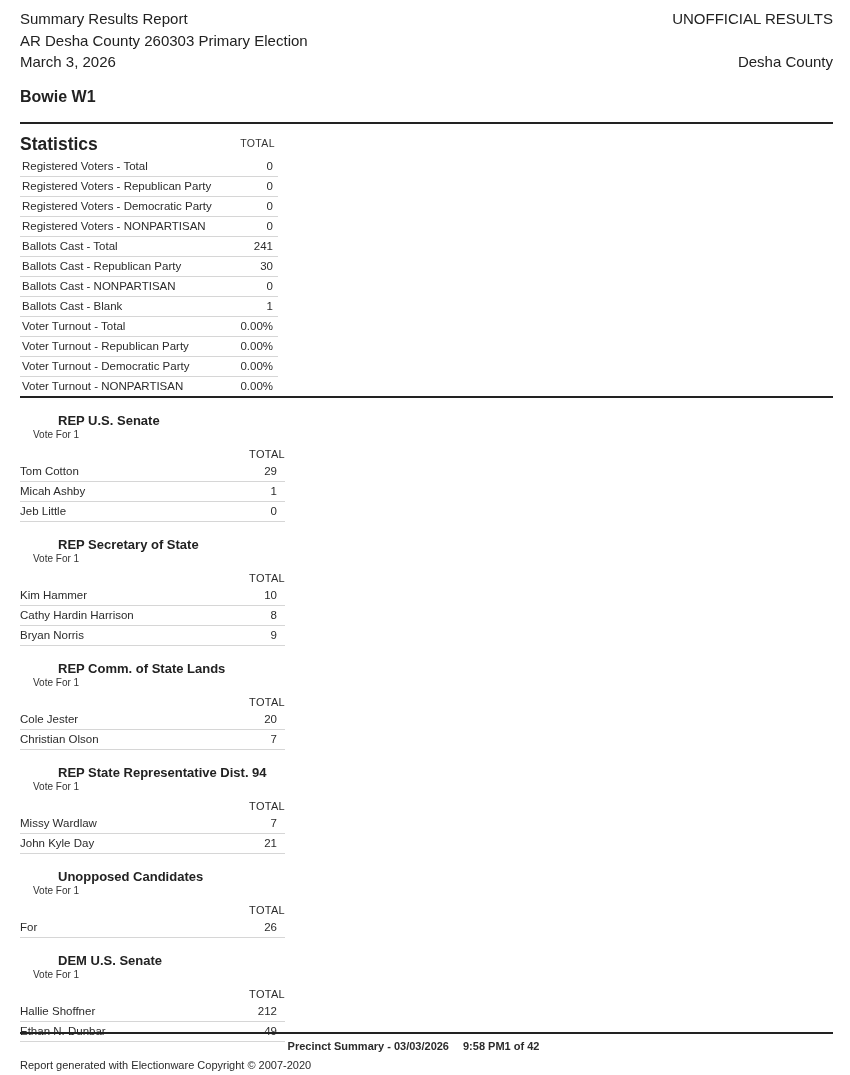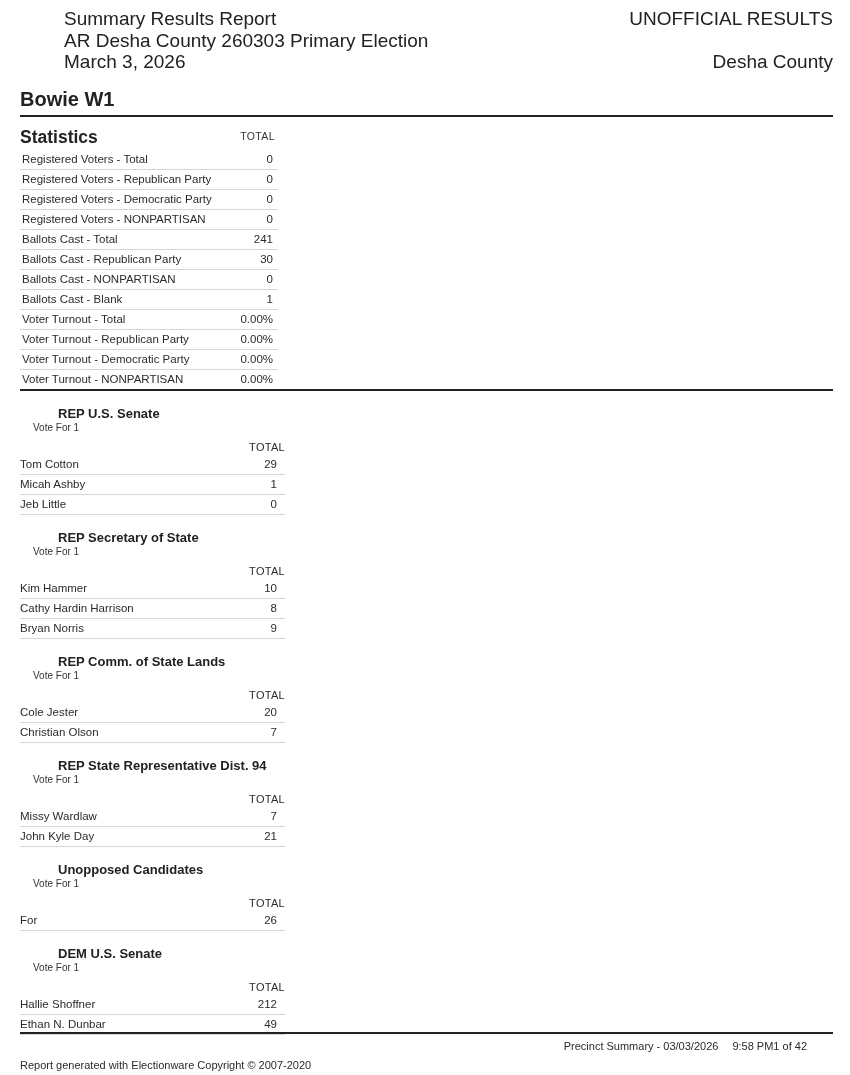--- a/index.html
+++ b/index.html
@@ -8,27 +8,27 @@
     width:850px; height:1075px;
     box-sizing:border-box;
     background:#ffffff;
     color:#222;
     font-family:"Liberation Sans","DejaVu Sans",sans-serif;
     padding:8px 17px 0 20px;
     overflow:hidden;
   }
   
   .hdr { display:flex; justify-content:space-between; }
-  .hdr-left div, .hdr-right div { font-size:19px; line-height:21.5px; white-space:nowrap;margin-left:44px; }
+  .hdr-left div, .hdr-right div { font-size:15px; line-height:21.5px; white-space:nowrap; }
   .hdr-right { text-align:right; }
   
   .precinct {
     margin-top:15px;
-    font-size:20px; font-weight:bold;
-    padding-bottom:4px;
+    font-size:16px; font-weight:bold;
+    padding-bottom:16px;
     border-bottom:2px solid #222;
   }
   
   .stats-head {
     display:flex; justify-content:space-between; align-items:flex-start;
     width:258px; margin-top:9px; height:24px;
   }
   .stats-title { font-size:17.5px; font-weight:bold; line-height:22px; }
   .stats-total {
     font-size:10.5px; letter-spacing:0.4px; padding-right:3px; margin-top:4px; color:#333;
@@ -56,22 +56,22 @@
     border-bottom:1px solid #d6d6d6;
     font-size:11.5px; color:#2b2b2b;
   }
   .cand-row .val { padding-right:8px; }
   
   .footer {
     position:absolute; left:20px; right:17px; top:1032px;
     border-top:2px solid #222;
   }
   .footer-row1 {
-    display:flex; justify-content:flex-end;
-    font-size:11px; margin-top:6px; color:#2b2b2b;
+    display:flex; justify-content:center;
+    font-size:11px; margin-top:6px; color:#2b2b2b;font-weight:bold;
   }
   .footer-time { margin-left:14px; }
   .footer-page { padding-right:26px; }
   .footer-row2 { font-size:11px; margin-top:7px; color:#2b2b2b; }
 </style>
 </head>
 <body>
 
 <div class="page">
 

